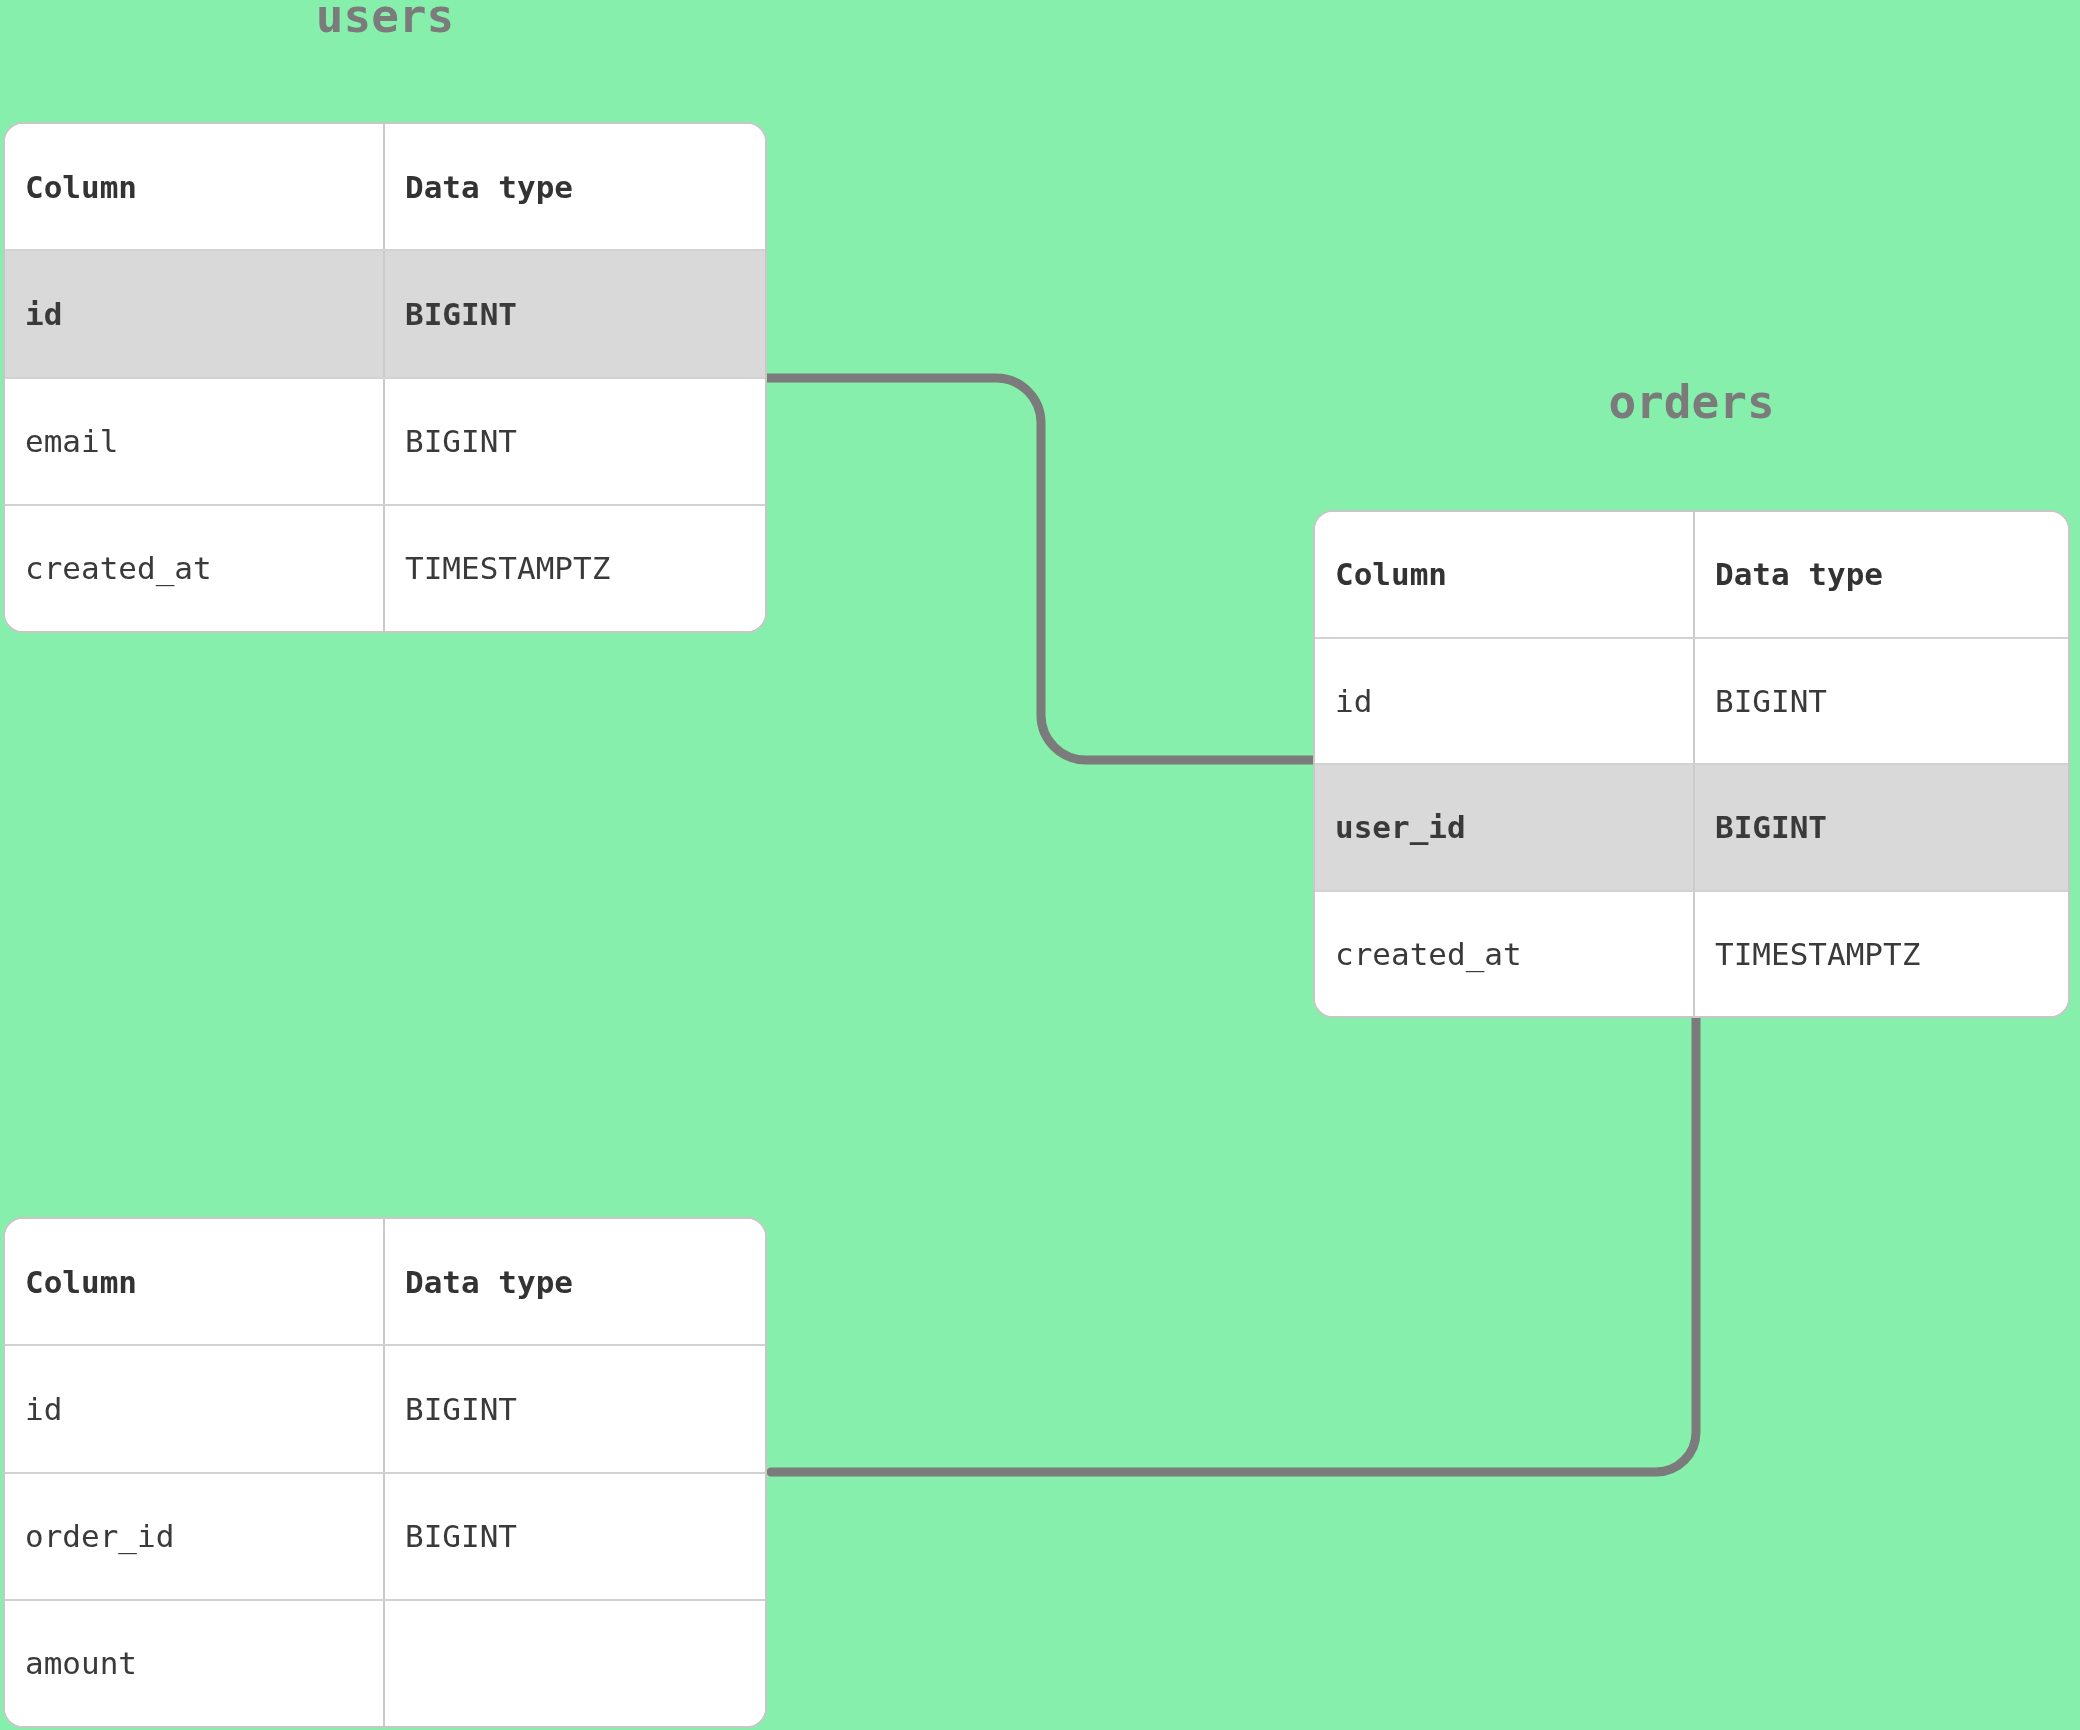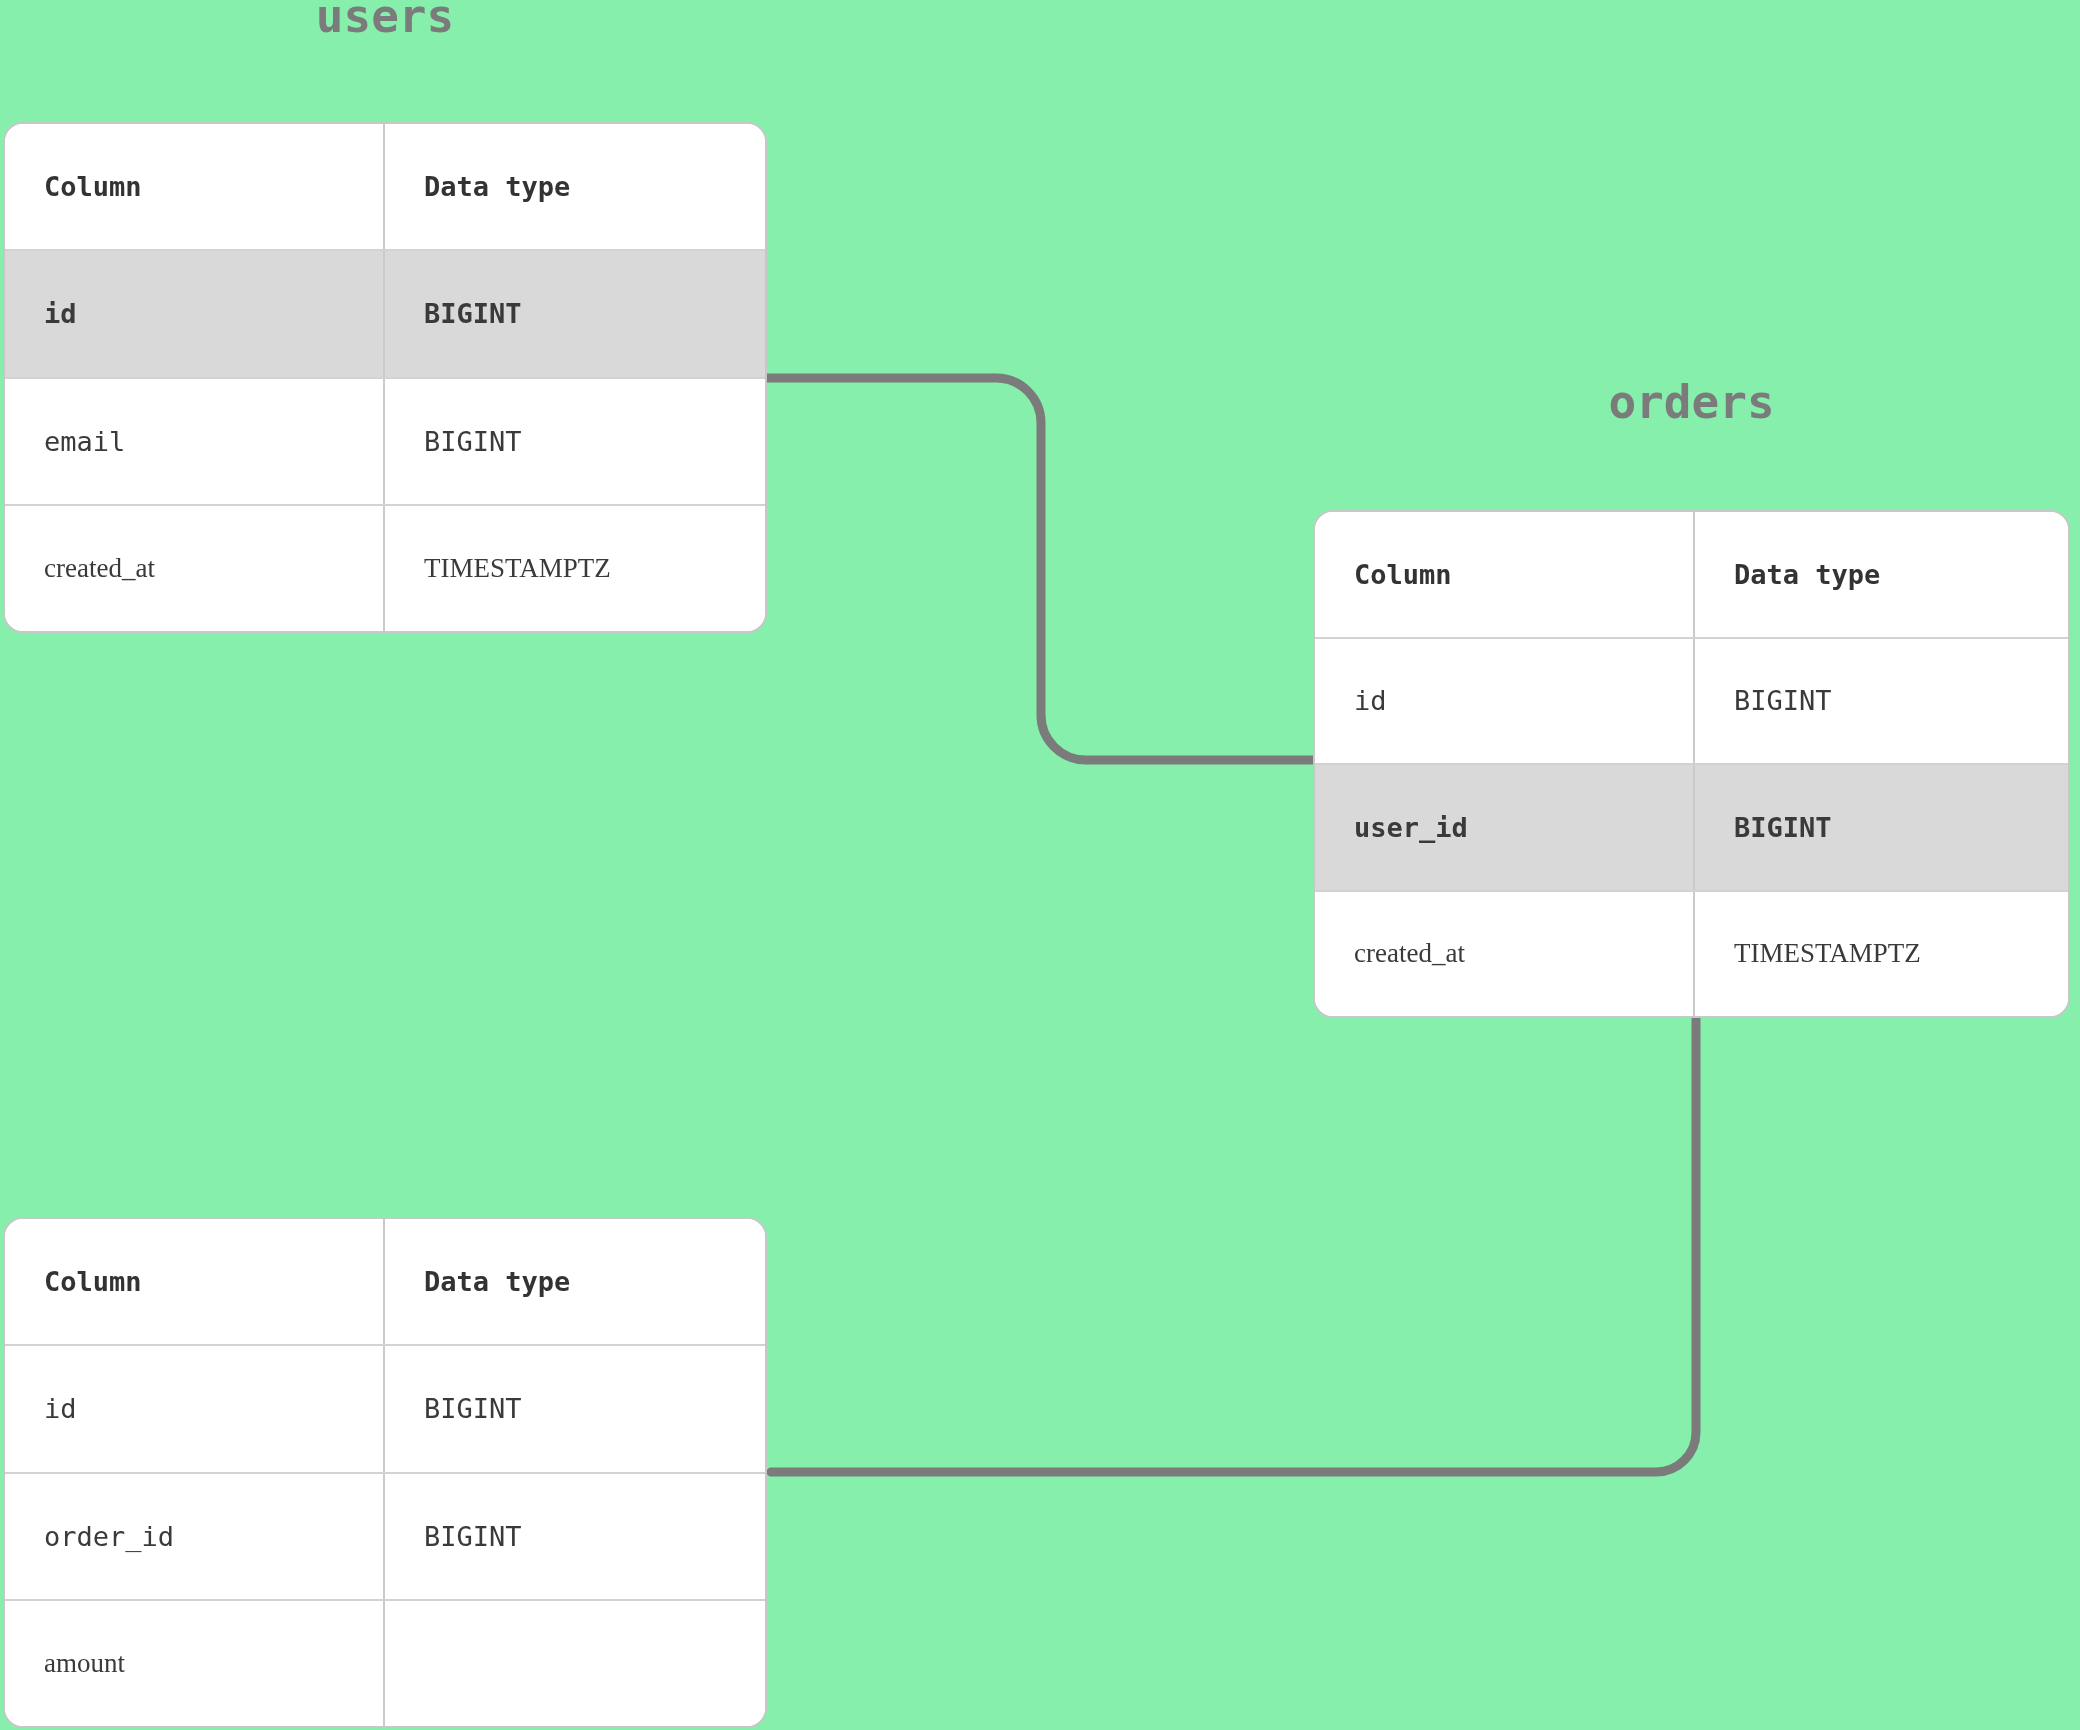--- a/index.html
+++ b/index.html
@@ -47,30 +47,30 @@
   .card-orders      { left: 1313px; top: 510px;  width: 757px; height: 508px; }
   .card-order-items { left: 3px;    top: 1217px; width: 764px; height: 511px; }
 
   .row {
     flex: 1 1 0;
     display: flex;
     align-items: stretch;
     border-bottom: 2px solid #d2d2d2;
     background: #ffffff;
   }
-  .row:last-child { border-bottom: none; font-family: Liberation Serif, serif; }
+  .row:last-child { border-bottom: none; }
   .row.hl { background: #d9d9d9; }
   .row.hl .cell { font-weight: bold; }
 
   .cell {
     display: flex;
     align-items: center;
     box-sizing: border-box;
-    padding-left: 39px;
-    font-size: 27px;
+    padding-left: 20px;
+    font-size: 31px;
     color: #3a3a3a;
     white-space: nowrap;
     overflow: hidden;
   }
   .cell.col1 { width: 380px; flex: none; border-right: 2px solid #cbcbcb; }
   .cell.col2 { flex: 1; }
   .row.header .cell { font-weight: bold; color: #333333; }
 </style>
 </head>
 <body>

